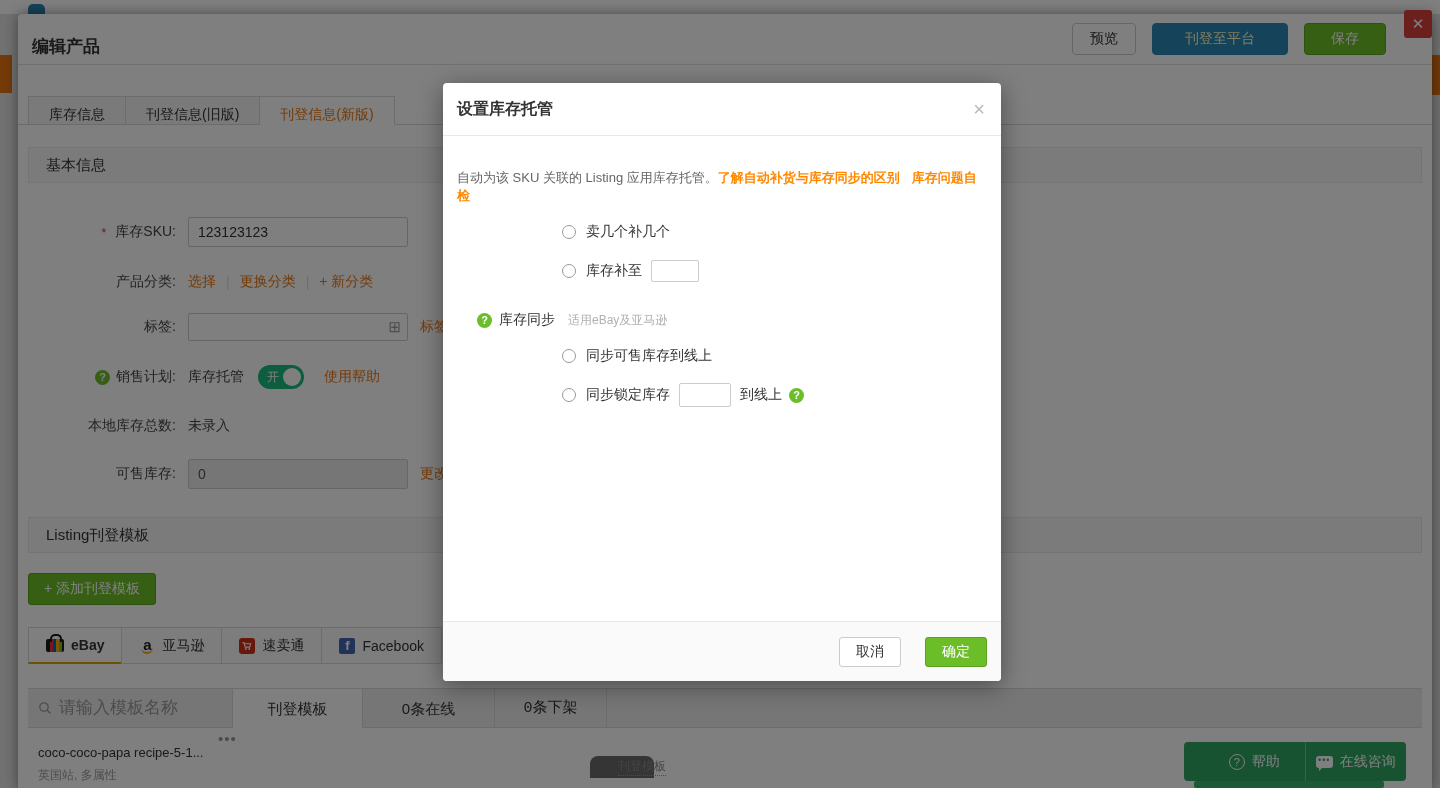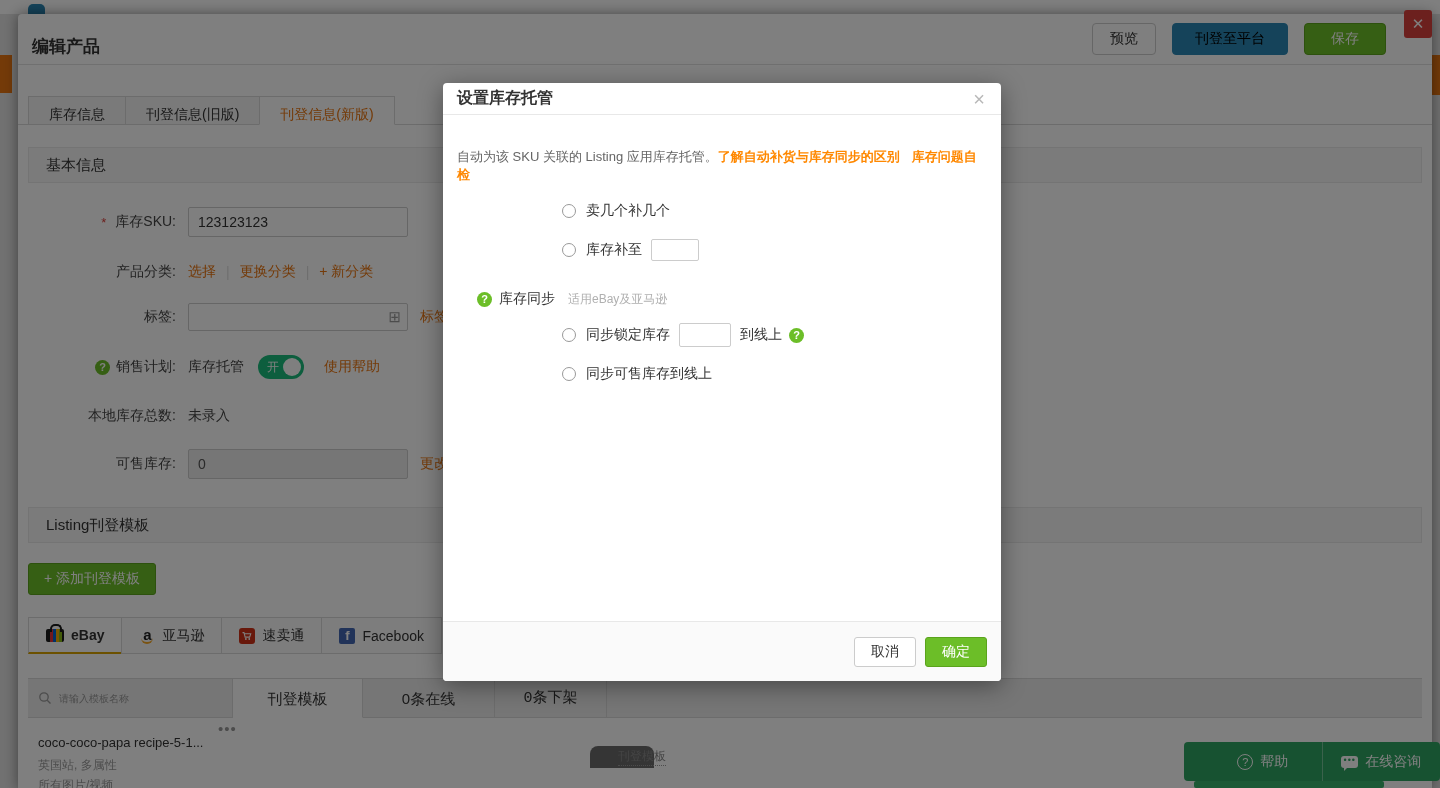--- a/index.html
+++ b/index.html
@@ -17,21 +17,21 @@
            background:#fff; border-radius:4px 4px 0 0; box-shadow:0 0 14px rgba(0,0,0,.45); z-index:5; }
   .close-x { position:absolute; right:0; top:-4px; width:28px; height:28px; background:var(--close-red);
              border-radius:3px; color:#fff; font-size:15px; font-weight:bold; text-align:center;
              line-height:28px; cursor:pointer; z-index:6; }
   .panel-header { height:51px; display:flex; align-items:center; padding:0 46px 0 14px;
                   border-bottom:1px solid #e0e0e0; }
   .panel-title { font-size:17px; font-weight:bold; color:#333; margin-right:auto;margin-top:15px; }
   .hbtn { height:32px; border-radius:4px; font-size:14px; padding:0 17px; margin-left:16px;
           display:flex; align-items:center; cursor:pointer; }
   .hbtn.plain { background:#fff; border:1px solid #ccc; color:#333; }
-  .hbtn.blue  { background:var(--btn-blue); border:1px solid var(--btn-blue); color:#000000; padding:0 22px; }
+  .hbtn.blue  { background:var(--btn-blue); border:1px solid var(--btn-blue); color:#fef9c3; padding:0 32px; }
   .hbtn.green { background:var(--btn-green); border:1px solid var(--btn-green-border); color:#fff; padding:0 26px; }
 
   .tabs-wrap { margin-top:31px; border-bottom:1px solid #d8d8d8; padding-left:10px; display:flex; }
   .mtab { height:29px; line-height:35px; padding:0 20px; font-size:14px; color:#333;
           background:#f4f4f4; border:1px solid #d8d8d8; margin-right:-1px; margin-bottom:-1px; cursor:pointer; }
   .mtab.active { background:#fff; color:var(--page-orange); border-bottom:1px solid #fff; }
 
   .content { padding:0 10px; }
   .section-bar { margin-top:22px; height:36px; line-height:34px; background:#f7f7f7;
                  border:1px solid #e8e8e8; padding-left:17px; font-size:15px; color:#333; }
@@ -76,82 +76,82 @@
     border-bottom:2px solid #f5a623; border-radius:0 0 10px 10px; }
   .ali-box { width:16px; height:16px; background:var(--ali-red); border-radius:3px; display:flex;
              align-items:center; justify-content:center; flex:none; }
   .fb-box { width:16px; height:16px; background:var(--facebook-blue); border-radius:2px; color:#fff;
             font-weight:bold; font-size:13px; text-align:center; line-height:16px; flex:none; }
 
   .tmpl-header { margin-top:24px; height:40px; display:flex; background:#ececec;
                  border-top:1px solid #d8d8d8; border-bottom:1px solid #d8d8d8; }
   .th-search { width:205px; display:flex; align-items:center; gap:7px; padding-left:10px;
                border-right:1px solid #d8d8d8; }
-  .th-search input { border:none; background:transparent; outline:none; font-size:10px; color:#333;
+  .th-search input { border:none; background:transparent; outline:none; font-size:17px; color:#333;
                      width:160px; font-family:inherit; }
   .th-search input::placeholder { color:#999; }
   .th-cell { line-height:39px; text-align:center; font-size:15px; color:#333; cursor:pointer;
              border-right:1px solid #d8d8d8; }
   .th-cell.c1 { width:130px; background:#fff; margin-bottom:-1px; border-bottom:1px solid #fff; }
   .th-cell.c2 { width:132px; } .th-cell.c3 { width:132px; } .th-cell.c4 { width:112px;font-family:Liberation Mono, monospace; }
   .th-fill { flex:1; }
 
   .item-area { position:relative; padding:6px 0 0 10px; }
   .menu-dots { color:#999; font-size:15px; line-height:10px; letter-spacing:1px; margin-left:180px; cursor:pointer; }
   .item-title { margin-top:1px; font-size:13px; color:#333; cursor:pointer; }
   .item-meta { margin-top:7px; font-size:12px; color:#999; }
   .item-meta2 { margin-top:3px; font-size:12px; color:#999; }
   .thumb-frag { position:absolute; left:562px; top:28px; width:64px; height:22px; background:#6b6b6b;
                 border-radius:8px 8px 0 0; }
   .dotted-link { position:absolute; left:590px; top:30px; font-size:12px; color:#888;
                  border-bottom:1px dotted #999; cursor:pointer; }
 
   
-  .chat-widget { position:absolute; left:1184px; top:742px; width:256px; height:39px;
+  .chat-widget { position:absolute; left:1184px; top:742px; width:222px; height:39px;
                  background:var(--chat-green); border-radius:4px; display:flex; z-index:6;padding-left:20px; }
   .chat-seg { flex:1; display:flex; align-items:center; justify-content:center; gap:7px;
               color:#fff; font-size:14px; cursor:pointer; }
   .chat-seg + .chat-seg { border-left:1px solid rgba(255,255,255,.35); }
   .q-outline { width:16px; height:16px; border:1.5px solid #fff; border-radius:50%; font-size:11px;
                line-height:14px; text-align:center; color:#fff; }
   .q-outline::before { content:"?"; }
   .bubble { width:17px; height:12px; background:#fff; border-radius:3px; position:relative;
             color:var(--chat-green); font-size:9px; line-height:9px; text-align:center; letter-spacing:1px; }
   .bubble::after { content:""; position:absolute; left:3px; bottom:-3px; border:3px solid transparent;
                    border-top-color:#fff; border-left-color:#fff; }
   .chat-sliver { position:absolute; left:1194px; top:781px; width:190px; height:7px;
                  background:#39b26c; border-radius:2px; z-index:6; }
 
   
   .overlay { position:absolute; inset:0; background:rgba(0,0,0,0.5); z-index:40; }
   .modal { position:absolute; left:443px; top:83px; width:558px; height:598px; background:#fff;
            border-radius:4px; box-shadow:0 5px 25px rgba(0,0,0,.4); z-index:50; display:flex;
            flex-direction:column; }
-  .modal-header { height:32px; flex:none; display:flex; align-items:center; padding:0 16px 0 14px;
+  .modal-header { height:53px; flex:none; display:flex; align-items:center; padding:0 16px 0 14px;
                   border-bottom:1px solid #e8e8e8; }
   .modal-title { font-size:16px; font-weight:bold; color:#333; margin-right:auto; }
   .modal-close { color:#b8b8b8; font-size:20px; line-height:20px; cursor:pointer; }
   .modal-body { flex:1; padding:0 14px; font-size:14px; color:#333; }
   .intro { margin-top:33px; font-size:13px; color:#666; }
   .intro .mlink { color:var(--accent-orange); font-weight:bold; cursor:pointer; }
   .intro .mlink + .mlink { margin-left:12px; }
   .msection { margin-top:24px; display:flex; align-items:center; gap:7px; padding-left:20px; }
   .msection .sec-label { font-size:14px; color:#333; }
   .msection .sec-hint { font-size:12px; color:#b0b0b0; margin-left:6px; }
   .opt-row { margin-left:105px; margin-top:15px; display:flex; align-items:center; height:24px; }
   .radio { width:14px; height:14px; border:1px solid #999; border-radius:50%; background:#fff;
            margin-right:10px; flex:none; cursor:pointer; }
   .opt-label { font-size:14px; color:#333; }
   .mini-input { width:48px; height:22px; border:1px solid #ccc; border-radius:2px; margin-left:9px;
                 padding:0 4px; font-size:13px; font-family:inherit; }
   .mini-input.w2 { width:52px; height:24px; }
   .opt-suffix { font-size:14px; color:#333; margin:0 7px 0 9px; }
   .modal-footer { flex:none; height:60px; background:#fafafa; border-top:1px solid #e8e8e8;
                   border-radius:0 0 4px 4px; display:flex; align-items:center; justify-content:flex-end;
-                  padding-right:14px; gap:9px; }
+                  padding-right:14px; gap:24px; }
   .mbtn { height:30px; border-radius:3px; font-size:14px; padding:0 16px; display:flex;
           align-items:center; cursor:pointer; }
   .mbtn.cancel { background:#fff; border:1px solid #ccc; color:#333; }
   .mbtn.ok { background:var(--btn-green); border:1px solid var(--btn-green-border); color:#fff; }
 </style>
 </head>
 <body>
 
 <div class="top-strip">
   <div class="logo-frag"></div>
@@ -171,21 +171,21 @@
 
   <div class="tabs-wrap">
     <div class="mtab">库存信息</div>
     <div class="mtab">刊登信息(旧版)</div>
     <div class="mtab active">刊登信息(新版)</div>
   </div>
 
   <div class="content">
     <div class="section-bar">基本信息</div>
 
-    <div class="form-row" style="margin-top:24px;">
+    <div class="form-row" style="margin-top:34px;">
       <div class="flabel req">库存SKU:</div>
       <input class="tinput" value="123123123" style="">
     </div>
 
     <div class="form-row" style="margin-top:26px;">
       <div class="flabel">产品分类:</div>
       <span class="olink">选择</span>
       <span class="vdiv">|</span>
       <span class="olink">更换分类</span>
       <span class="vdiv">|</span>
@@ -314,27 +314,27 @@
       <input class="mini-input" value="" style="">
     </div>
 
     <div class="msection" style="margin-top:28px;">
       <span class="qicon"></span>
       <span class="sec-label">库存同步</span>
       <span class="sec-hint">适用eBay及亚马逊</span>
     </div>
     <div class="opt-row">
       <span class="radio"></span>
+      <span class="opt-label">同步可售库存到线上</span>
+    </div>
+    <div class="opt-row">
+      <span class="radio"></span>
       <span class="opt-label">同步锁定库存</span>
       <input class="mini-input w2" value="" style="">
       <span class="opt-suffix">到线上</span>
       <span class="qicon"></span>
     </div>
-    <div class="opt-row">
-      <span class="radio"></span>
-      <span class="opt-label">同步可售库存到线上</span>
-    </div>
   </div>
   <div class="modal-footer">
     <div class="mbtn cancel">取消</div>
     <div class="mbtn ok">确定</div>
   </div>
 </div>
 
 </body></html>

